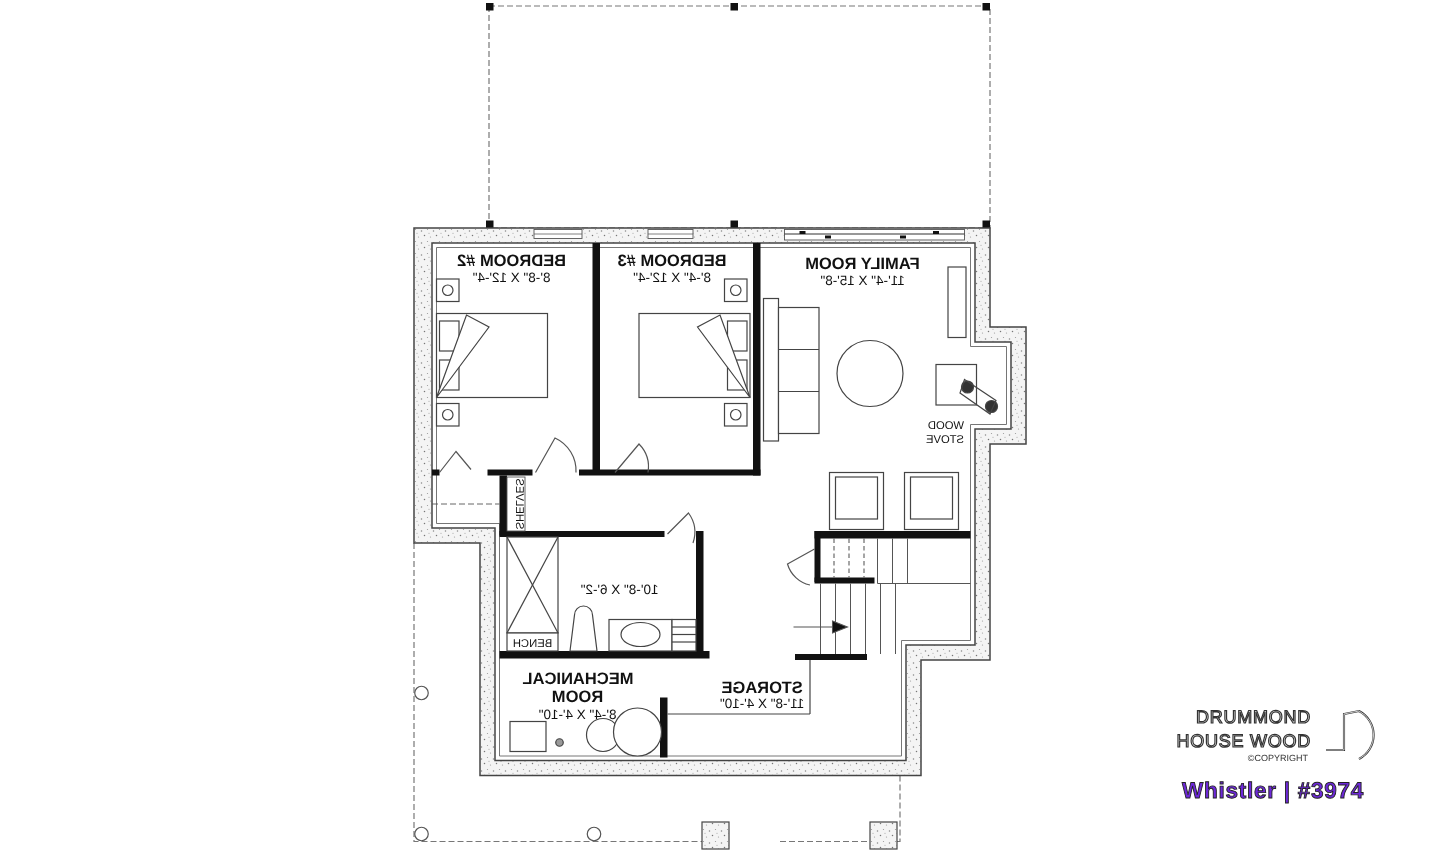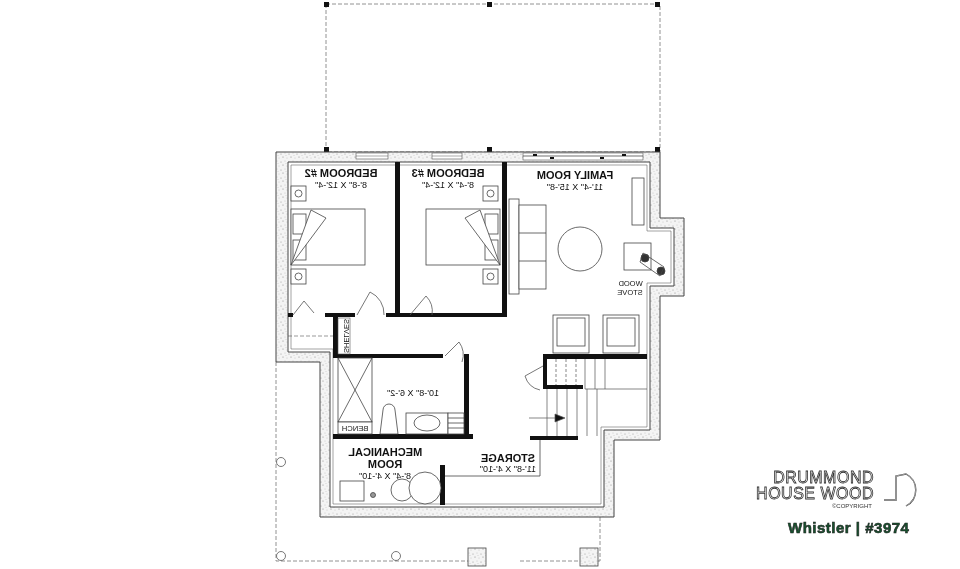--- a/index.html
+++ b/index.html
@@ -4,26 +4,26 @@
   <style>
     html, body { margin: 0; padding: 0; background: #ffffff; }
     body { width: 960px; height: 569px; position: relative; overflow: hidden; font-family: "Liberation Sans", sans-serif; }
     #plan { position: absolute; left: 0; top: 0; }
     .lbl { font-family: "Liberation Sans", sans-serif; fill: #111; }
     .mir { transform-box: fill-box; transform-origin: center; transform: scaleX(-1); }
     .title { font-weight: bold; font-size: 11px; }
     .dim { font-size: 9px; }
     .small { font-size: 7.5px; }
     .brand { position: absolute; right: 86px; top: 470px; text-align: right; color: #ffffff; }
-    .brand-line { font-family: "Liberation Sans", sans-serif; font-size: 16px; line-height: 16px; letter-spacing: 0.5px;
+    .brand-line { font-family: "Liberation Sans", sans-serif; font-size: 12px; line-height: 16px; letter-spacing: 0.5px;
       color: #fff; -webkit-text-stroke: 0.8px #333; font-weight: normal; }
     .brand-copy { font-family: "Liberation Sans", sans-serif; font-size: 6px; color: #333; margin-top: 1px; padding-right: 2px; }
     .brand-logo { position: absolute; right: 40px; top: 470px; }
     .plan-name { position: absolute; left: 788px; top: 519px; font-family: "Liberation Sans", sans-serif; font-weight: bold; font-size: 15px;
-      color: #14532d; -webkit-text-stroke: 0.6px #222; letter-spacing: 0.5px; }
+      color: #6d28d9; -webkit-text-stroke: 0.6px #222; letter-spacing: 0.5px; }
   </style>
 </head>
 <body>
 
 <svg id="plan" width="960" height="569" viewBox="0 0 960 569" xmlns="http://www.w3.org/2000/svg">
   <defs>
     <pattern id="speckle" width="8" height="8" patternUnits="userSpaceOnUse">
       <rect width="8" height="8" fill="#f4f4f4"></rect>
       <circle cx="1" cy="2" r="0.5" fill="#888"></circle>
       <circle cx="5" cy="1" r="0.4" fill="#999"></circle>

